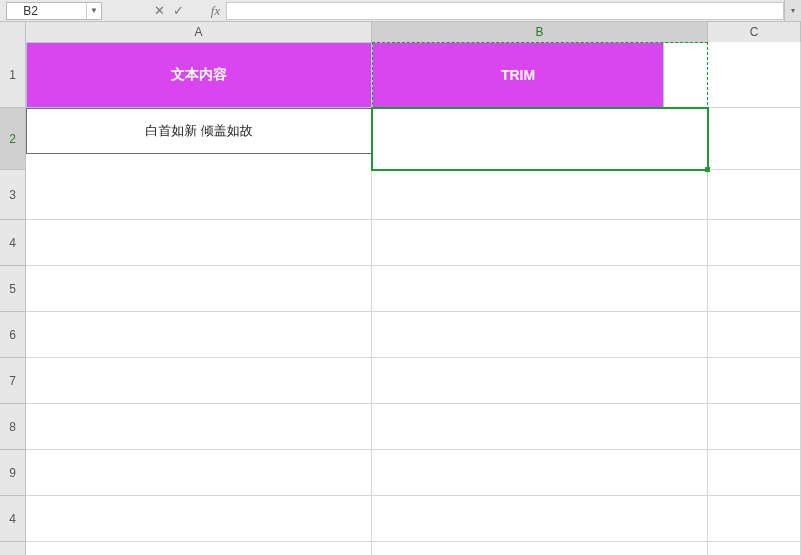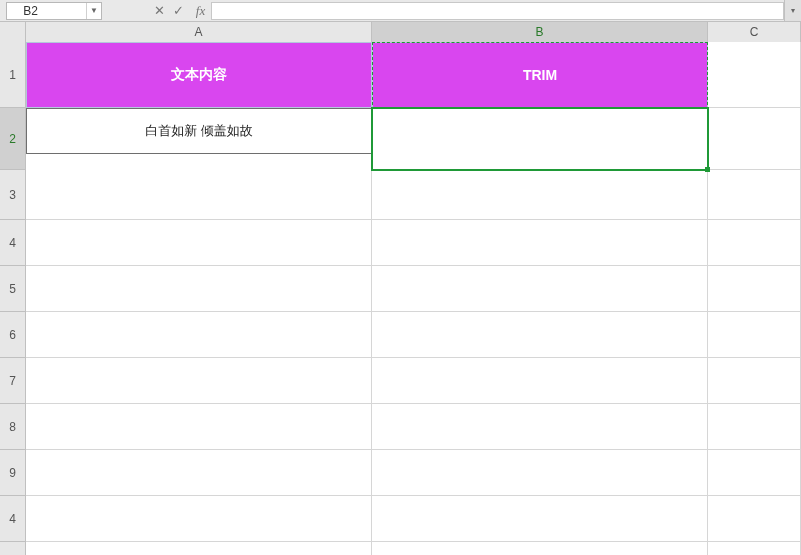--- a/index.html
+++ b/index.html
@@ -55,21 +55,21 @@
     gap: 8px;
     color: #777;
     font-size: 13px;
   }
   .fb-btns span { cursor: default; }
   .fx {
     font-style: italic;
     font-family: "Times New Roman", serif;
     font-size: 13px;
     color: #777;
-    margin: 0 6px 0 4px;
+    margin: 0 6px 0 19px;
   }
   .formula-input {
     flex: 1;
     height: 18px;
     background: #fff;
     border: 1px solid #c8c8c8;
     box-sizing: border-box;
     padding: 0 3px;
     font-size: 12px;
     color: #333;
@@ -239,21 +239,21 @@
     <div class="row-head" style="height:46px">7</div>
     <div class="row-head" style="height:46px">8</div>
     <div class="row-head" style="height:46px">9</div>
     <div class="row-head" style="height:46px">4</div>
     <div class="row-head" style="height:46px">11</div>
   </div>
 
   <div class="grid">
 
     <div class="cell header-cell" style="left:0;top:0;width:346px;height:66px">文本内容</div>
-    <div class="cell header-cell" style="left:346px;top:0;width:336px;height:66px">TRIM</div>
+    <div class="cell header-cell" style="left:346px;top:0;width:292px;height:66px">TRIM</div>
     <div class="cell" style="left:682px;top:0;width:93px;height:66px"></div>
 
     <div class="cell data-cell outlined" style="left:0;top:66px;width:346px;height:46px">白首如新  倾盖如故</div>
     <div class="cell data-cell outlined active-cell" style="left:346px;top:66px;width:336px;height:62px"></div>
     <div class="cell" style="left:682px;top:66px;width:93px;height:62px"></div>
 
     <div class="cell" style="left:0;top:128px;width:346px;height:50px"></div>
     <div class="cell" style="left:346px;top:128px;width:336px;height:50px"></div>
     <div class="cell" style="left:682px;top:128px;width:93px;height:50px"></div>
 

